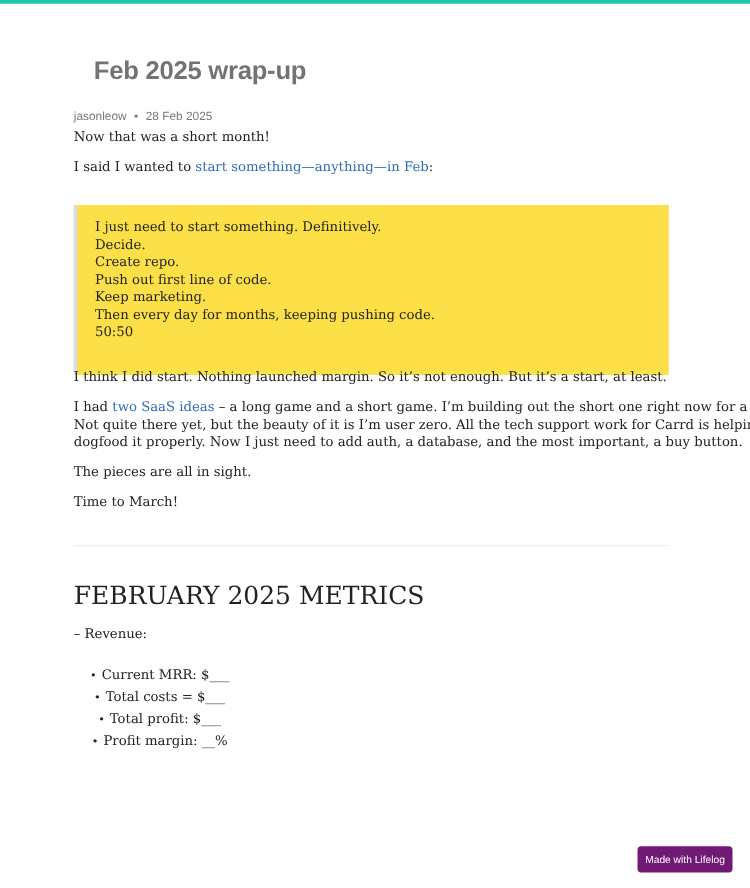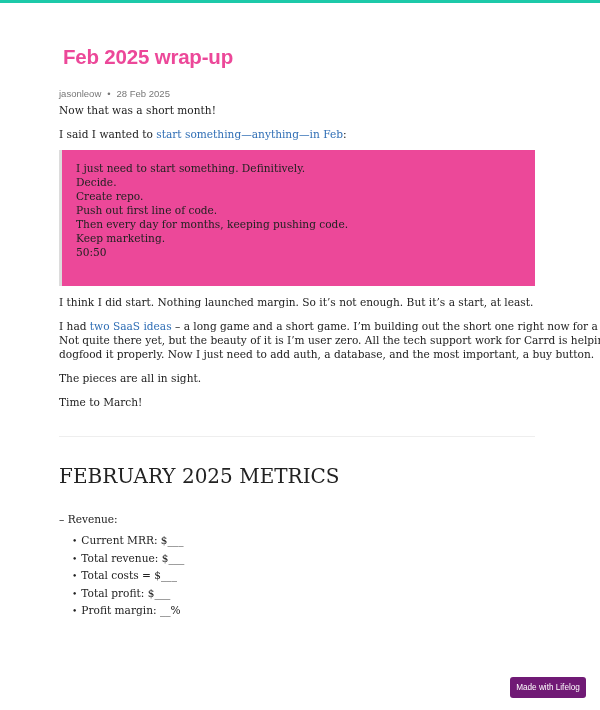--- a/index.html
+++ b/index.html
@@ -4,47 +4,47 @@
   <style>
     html, body { margin: 0; padding: 0; }
     body {
       width: 600px; height: 710px; overflow: hidden;
       background: #ffffff; position: relative;
       color: #222;
     }
     .topbar { position: absolute; left: 0; top: 0; width: 600px; height: 3px; background: #1dc9a9; }
     .article { position: absolute; left: 59px; top: 0; width: 476px; }
     .title {
-      position: absolute; top: 45px; left: 4px;
+      position: absolute; top: 45px; left: 16px;
       font-family: "Liberation Sans", sans-serif;
-      font-size: 20.5px; font-weight: 700; color: #ec4899; margin: 0; letter-spacing: -0.2px;
+      font-size: 20.5px; font-weight: 700; color: #737373; margin: 0; letter-spacing: -0.2px;
       white-space: nowrap;
     }
     .meta {
       position: absolute; top: 88px; left: 0;
       font-family: "Liberation Sans", sans-serif;
       font-size: 9.5px; color: #777; white-space: nowrap;
     }
     .meta .dot { margin: 0 6px; }
     .serif { font-family: "DejaVu Serif", serif; font-size: 10.6px; color: #222; }
     .p { position: absolute; left: 0; width: 476px; margin: 0; line-height: 14px; white-space: nowrap; }
     a.link { color: #2f6eb5; text-decoration: none; }
     .quote {
-      position: absolute; left: 0; top: 150px; width: 476px; height: 136px;
-      background: #ec4899; border-left: 3px solid #dcdcdc; box-sizing: border-box;
+      position: absolute; left: 0; top: 164px; width: 476px; height: 136px;
+      background: #fde047; border-left: 3px solid #dcdcdc; box-sizing: border-box;
       padding: 11px 0 0 14px;
     }
     .quote div { line-height: 14px; white-space: nowrap; }
     .rule { position: absolute; left: 0; top: 436px; width: 476px; height: 1px; background: #eeeeee; }
     .h2 {
       position: absolute; left: 0; top: 464px; margin: 0;
       font-family: "DejaVu Serif", serif; font-size: 20px; font-weight: 400; color: #222;
       white-space: nowrap;
     }
-    .list { position: absolute; left: 13px; top: 532px; margin: 0; padding: 0; list-style: none; }
+    .list { position: absolute; left: 13px; top: 532px; margin: 0; padding: 0; list-style: none; text-align: center; }
     .list li { line-height: 16.6px; white-space: nowrap; }
     .list li::before { content: "•"; margin-right: 4px; font-size: 9px; }
     .badge {
       position: absolute; left: 510px; top: 677px; width: 76px; height: 21px;
       background: #701a75; border-radius: 3px; color: #fff;
       font-family: "Liberation Sans", sans-serif; font-size: 8.2px;
       display: flex; align-items: center; justify-content: center; white-space: nowrap;
     }
   </style>
 </head>
@@ -61,43 +61,42 @@
 
   <p class="p serif" style="top:103px">Now that was a short month!</p>
 
   <p class="p serif" style="top:127px"><span>I said I wanted to </span><a class="link">start something—anything—in Feb</a><span>:</span></p>
 
   <blockquote class="quote serif" style="margin:0">
     <div>I just need to start something. Definitively.</div>
     <div>Decide.</div>
     <div>Create repo.</div>
     <div>Push out first line of code.</div>
+    <div>Keep marketing.</div>
     <div>Then every day for months, keeping pushing code.</div>
-    <div>Keep marketing.</div>
     <div>50:50</div>
   </blockquote>
 
   <p class="p serif" style="top:295px">I think I did start. Nothing launched margin. So it’s not enough. But it’s a start, at least.</p>
 
   <div class="p serif" style="top:319px">
     <div><span>I had </span><a class="link">two SaaS ideas</a><span> – a long game and a short game. I’m building out the short one right now for a start.</span></div>
     <div>Not quite there yet, but the beauty of it is I’m user zero. All the tech support work for Carrd is helping me</div>
     <div>dogfood it properly. Now I just need to add auth, a database, and the most important, a buy button.</div>
   </div>
 
   <p class="p serif" style="top:371px">The pieces are all in sight.</p>
   <p class="p serif" style="top:395px">Time to March!</p>
 
   <div class="rule"></div>
 
   <h2 class="h2">FEBRUARY 2025 METRICS</h2>
-  <p class="p serif" style="top:512px">– Revenue:</p>
+  <p class="p serif" style="top:500px">– Revenue:</p>
 
   <ul class="list serif">
     <li>Current MRR: $___</li>
-    <li>Total revenue: $___</li>
     <li>Total costs = $___</li>
     <li>Total profit: $___</li>
     <li>Profit margin: __%</li>
   </ul>
 </article>
 
 <a class="badge">Made with Lifelog</a>
 
 </body></html>

